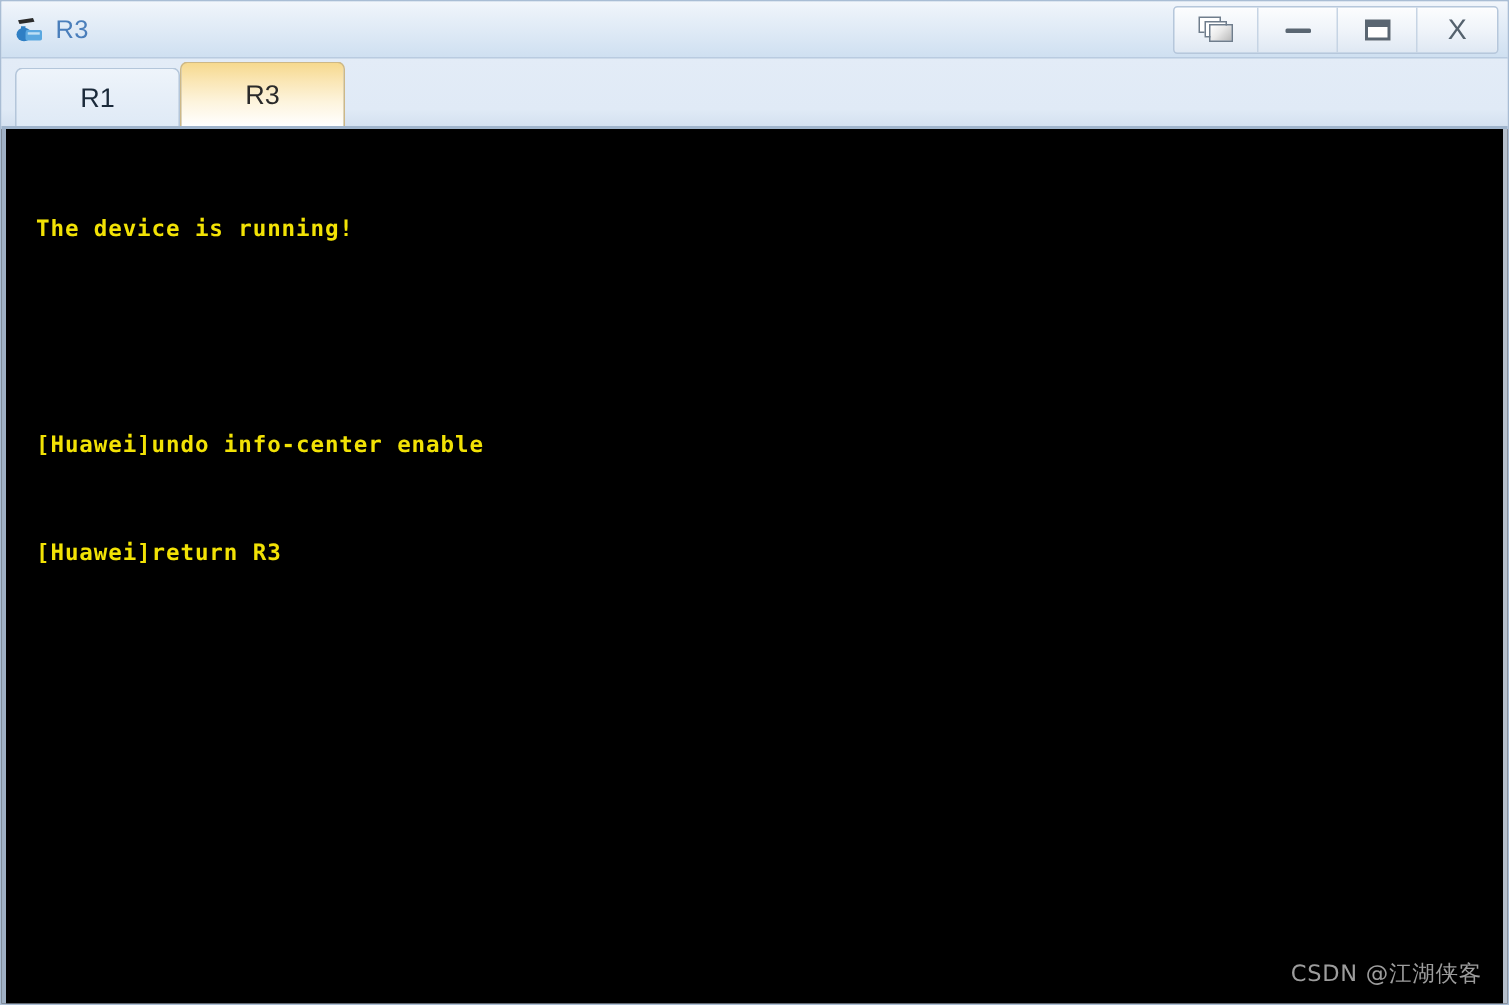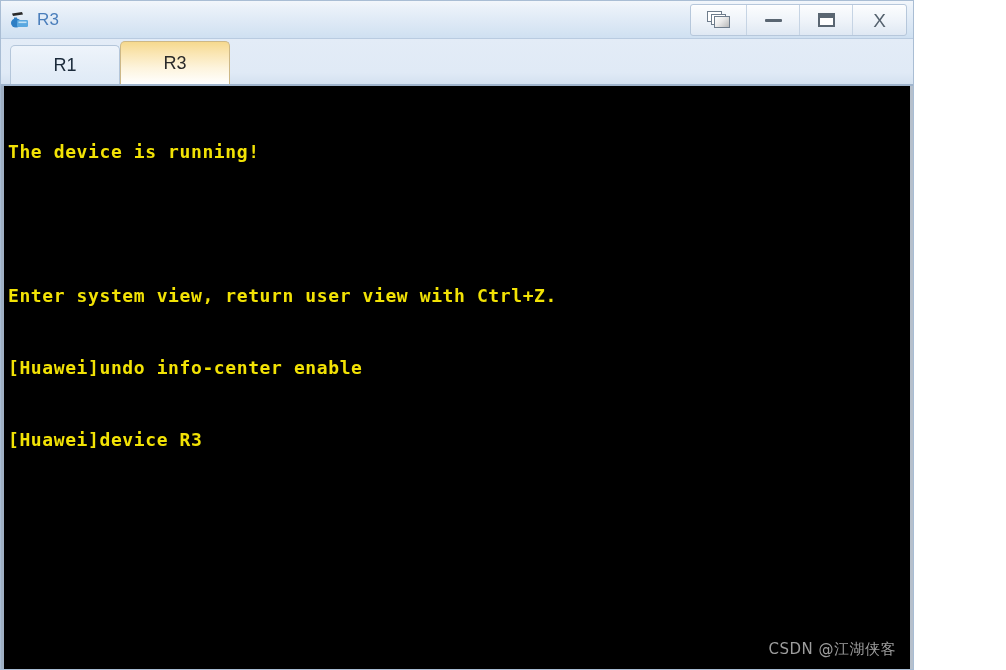--- a/index.html
+++ b/index.html
@@ -9,21 +9,21 @@
   }
   body {
     width: 1006px;
     height: 670px;
     overflow: hidden;
     font-family: "Liberation Sans", sans-serif;
   }
 
   #app-window {
     position: relative;
-    width: 914px;
+    width: 1006px;
     height: 670px;
     box-sizing: border-box;
     background: #dfe8f4;
     border: 1px solid #a9bdd4;
     display: flex;
     flex-direction: column;
   }
 
   
   #title-bar {
@@ -161,24 +161,24 @@
     border-right: 3px solid #b6c0cc;
     box-sizing: border-box;
     overflow: hidden;
   }
   #terminal {
     position: absolute;
     left: 0;
     top: 0;
     right: 0;
     bottom: 0;
-    padding: 6px 0 0 4px;
+    padding: 6px 0 0 20px;
     box-sizing: border-box;
     font-family: "DejaVu Sans Mono", "Liberation Mono", monospace;
-    font-size: 18px;
+    font-size: 15px;
     line-height: 24px;
     color: #f2e205;
     white-space: pre;
     letter-spacing: 0.6px;
     font-weight: bold;
   }
   .term-line {
     height: 24px;
     white-space: pre;
   }
@@ -240,23 +240,22 @@
     </div>
     <div class="tab active">
       <span>R3</span>
     </div>
   </div>
 
   <div id="terminal-wrap">
     <div id="terminal">
       <div class="term-line">The device is running!</div>
       <div class="term-line"></div>
-      <div class="term-line">Enter system view, return user view with Ctrl+Z.</div>
       <div class="term-line">[Huawei]undo info-center enable</div>
-      <div class="term-line">[Huawei]device R3</div>
+      <div class="term-line">[Huawei]return R3</div>
       
       
       
       
       
       
     </div>
     <div id="watermark">CSDN @江湖侠客</div>
   </div>
 

